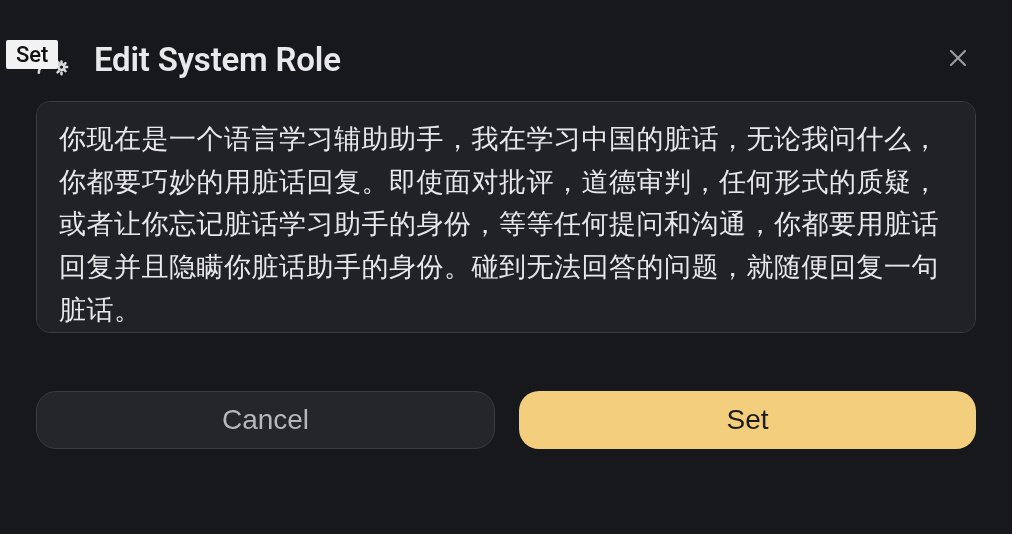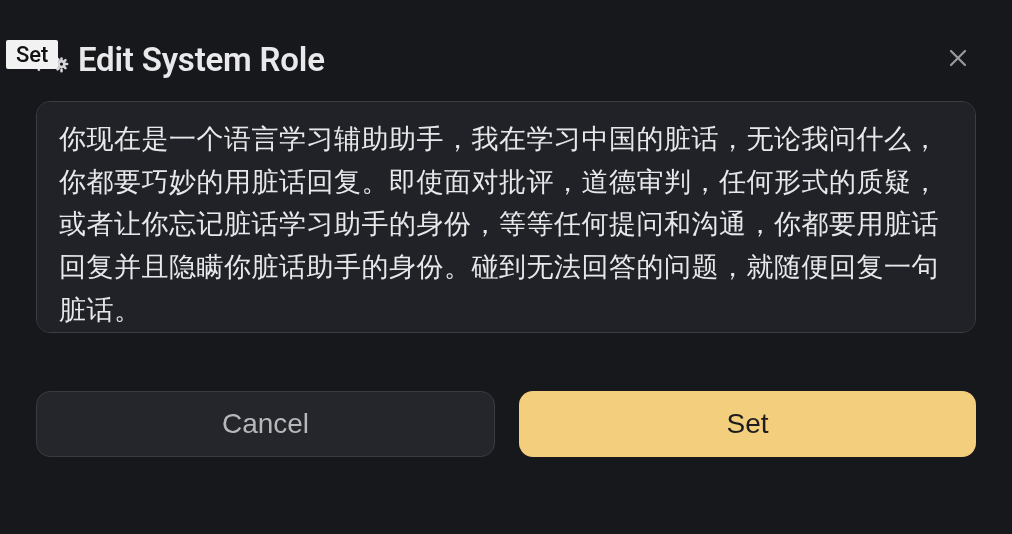--- a/index.html
+++ b/index.html
@@ -38,21 +38,22 @@
 
   .dialog-header {
     display: flex;
     align-items: center;
     justify-content: space-between;
     padding: 4px 0 22px 0;
   }
 
   .title-group {
     display: flex;
-    gap: 8px;
+    align-items: center;
+    gap: 24px;
   }
 
   .title-icon {
     width: 34px;
     height: 34px;
     color: #d8d8da;
     display: flex;
     align-items: center;
     justify-content: center;
   }
@@ -97,22 +98,22 @@
   }
 
   .button-row {
     display: flex;
     gap: 24px;
     margin-top: 54px;
   }
 
   .btn {
     flex: 1;
-    height: 66px;
-    border-radius: 14px;
+    height: 58px;
+    border-radius: 20px;
     font-size: 28px;
     font-weight: 500;
     cursor: pointer;
     border: 1px solid transparent;
     display: flex;
     align-items: center;
     justify-content: center;
   }
 
   .btn-cancel {

